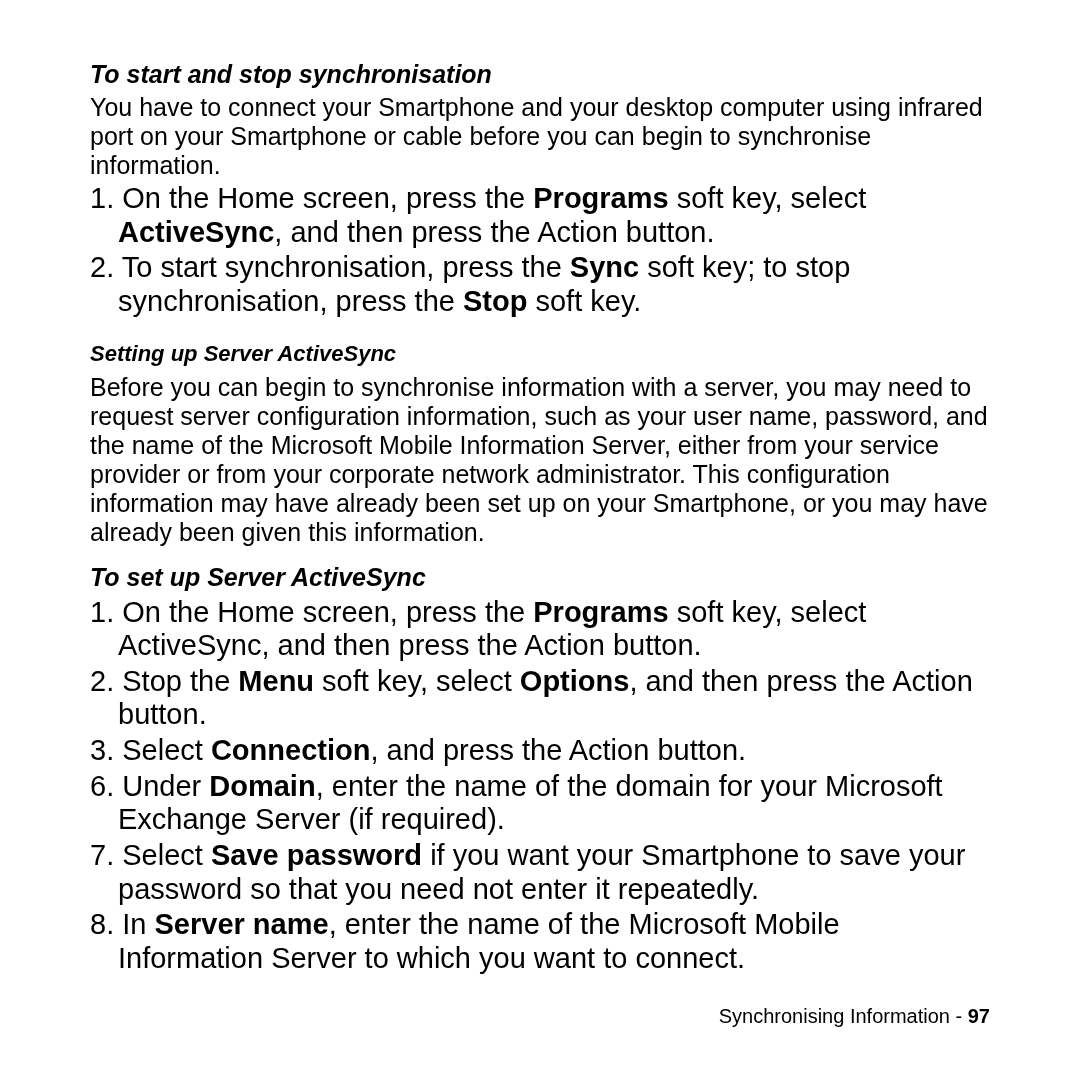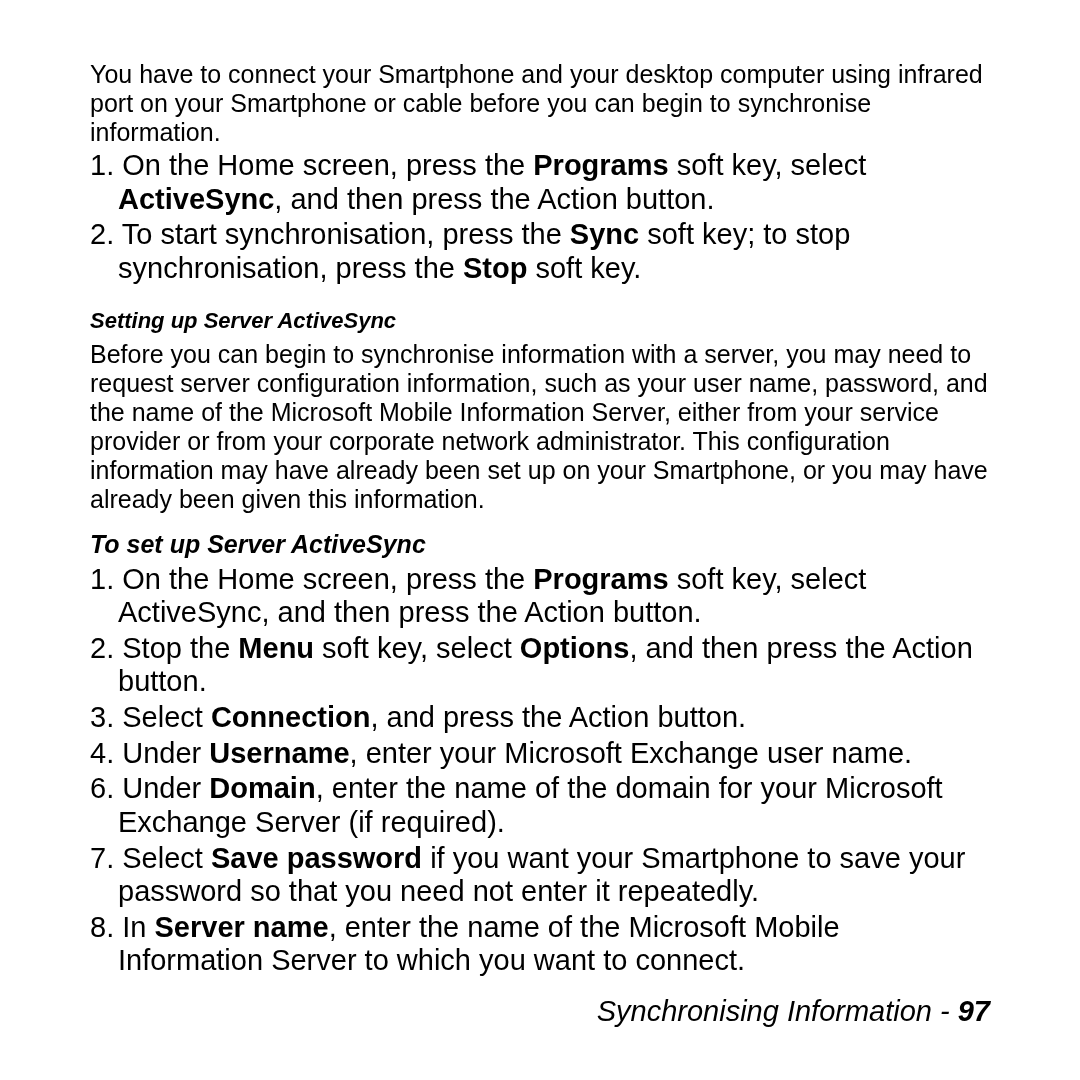--- a/index.html
+++ b/index.html
@@ -48,33 +48,33 @@
     margin-top: 22px;
     margin-bottom: 6px;
   }
   .bold {
     font-weight: bold;
   }
   .footer {
     position: absolute;
     bottom: 52px;
     right: 90px;
-    font-size: 29px;
-    font-style: italic;
+    font-size: 20px;
   }
   .footer .pg {
     font-weight: bold;
   }
   .gap-small { height: 14px; }
 </style>
 </head>
 <body>
 
 <div class="page">
 
+  <div class="subhead">To start and stop synchronisation</div>
   <div class="para">You have to connect your Smartphone and your desktop computer using infrared port on your Smartphone or cable before you can begin to synchronise information.</div>
 
   <ol class="ol">
     <li>
       <span>1. </span><span>On the Home screen, press the </span><span class="bold">Programs</span><span> soft key, select </span><span class="bold">ActiveSync</span><span>, and then press the Action button.</span>
     </li>
     <li>
       <span>2. </span><span>To start synchronisation, press the </span><span class="bold">Sync</span><span> soft key; to stop synchronisation, press the </span><span class="bold">Stop</span><span> soft key.</span>
     </li>
   </ol>
@@ -90,23 +90,20 @@
     <li>
       <span>1. </span><span>On the Home screen, press the </span><span class="bold">Programs</span><span> soft key, select ActiveSync, and then press the Action button.</span>
     </li>
     <li>
       <span>2. </span><span>Stop the </span><span class="bold">Menu</span><span> soft key, select </span><span class="bold">Options</span><span>, and then press the Action button.</span>
     </li>
     <li>
       <span>3. </span><span>Select </span><span class="bold">Connection</span><span>, and press the Action button.</span>
     </li>
     <li>
-      <span>4. </span><span>Under </span><span class="bold">Username</span><span>, enter your Microsoft Exchange user name.</span>
-    </li>
-    <li>
       <span>6. </span><span>Under </span><span class="bold">Domain</span><span>, enter the name of the domain for your Microsoft Exchange Server (if required).</span>
     </li>
     <li>
       <span>7. </span><span>Select </span><span class="bold">Save password</span><span> if you want your Smartphone to save your password so that you need not enter it repeatedly.</span>
     </li>
     <li>
       <span>8. </span><span>In </span><span class="bold">Server name</span><span>, enter the name of the Microsoft Mobile Information Server to which you want to connect.</span>
     </li>
   </ol>
 

